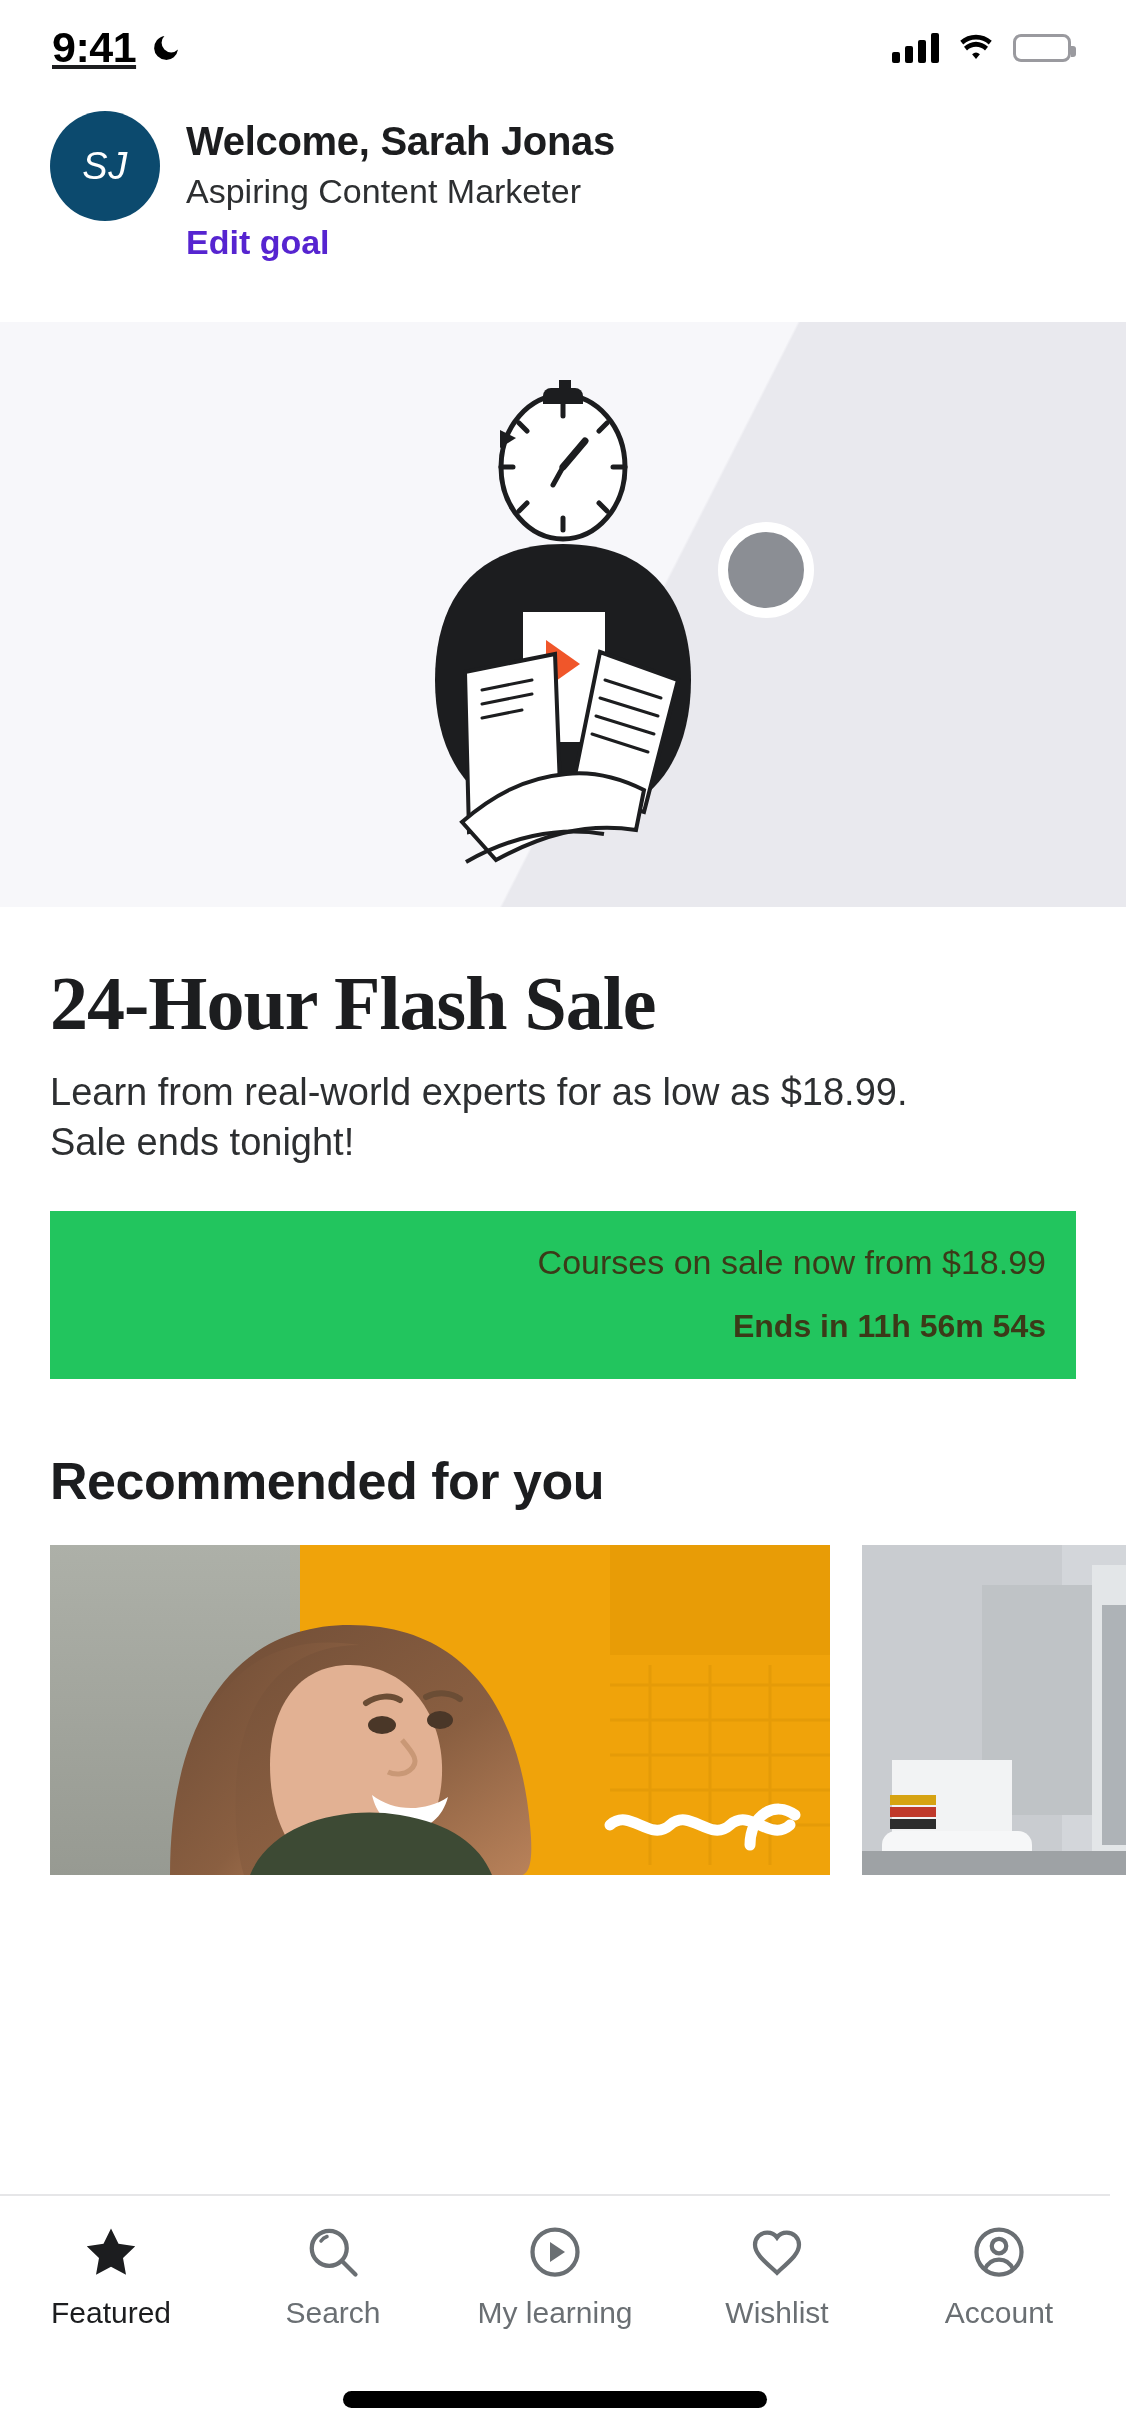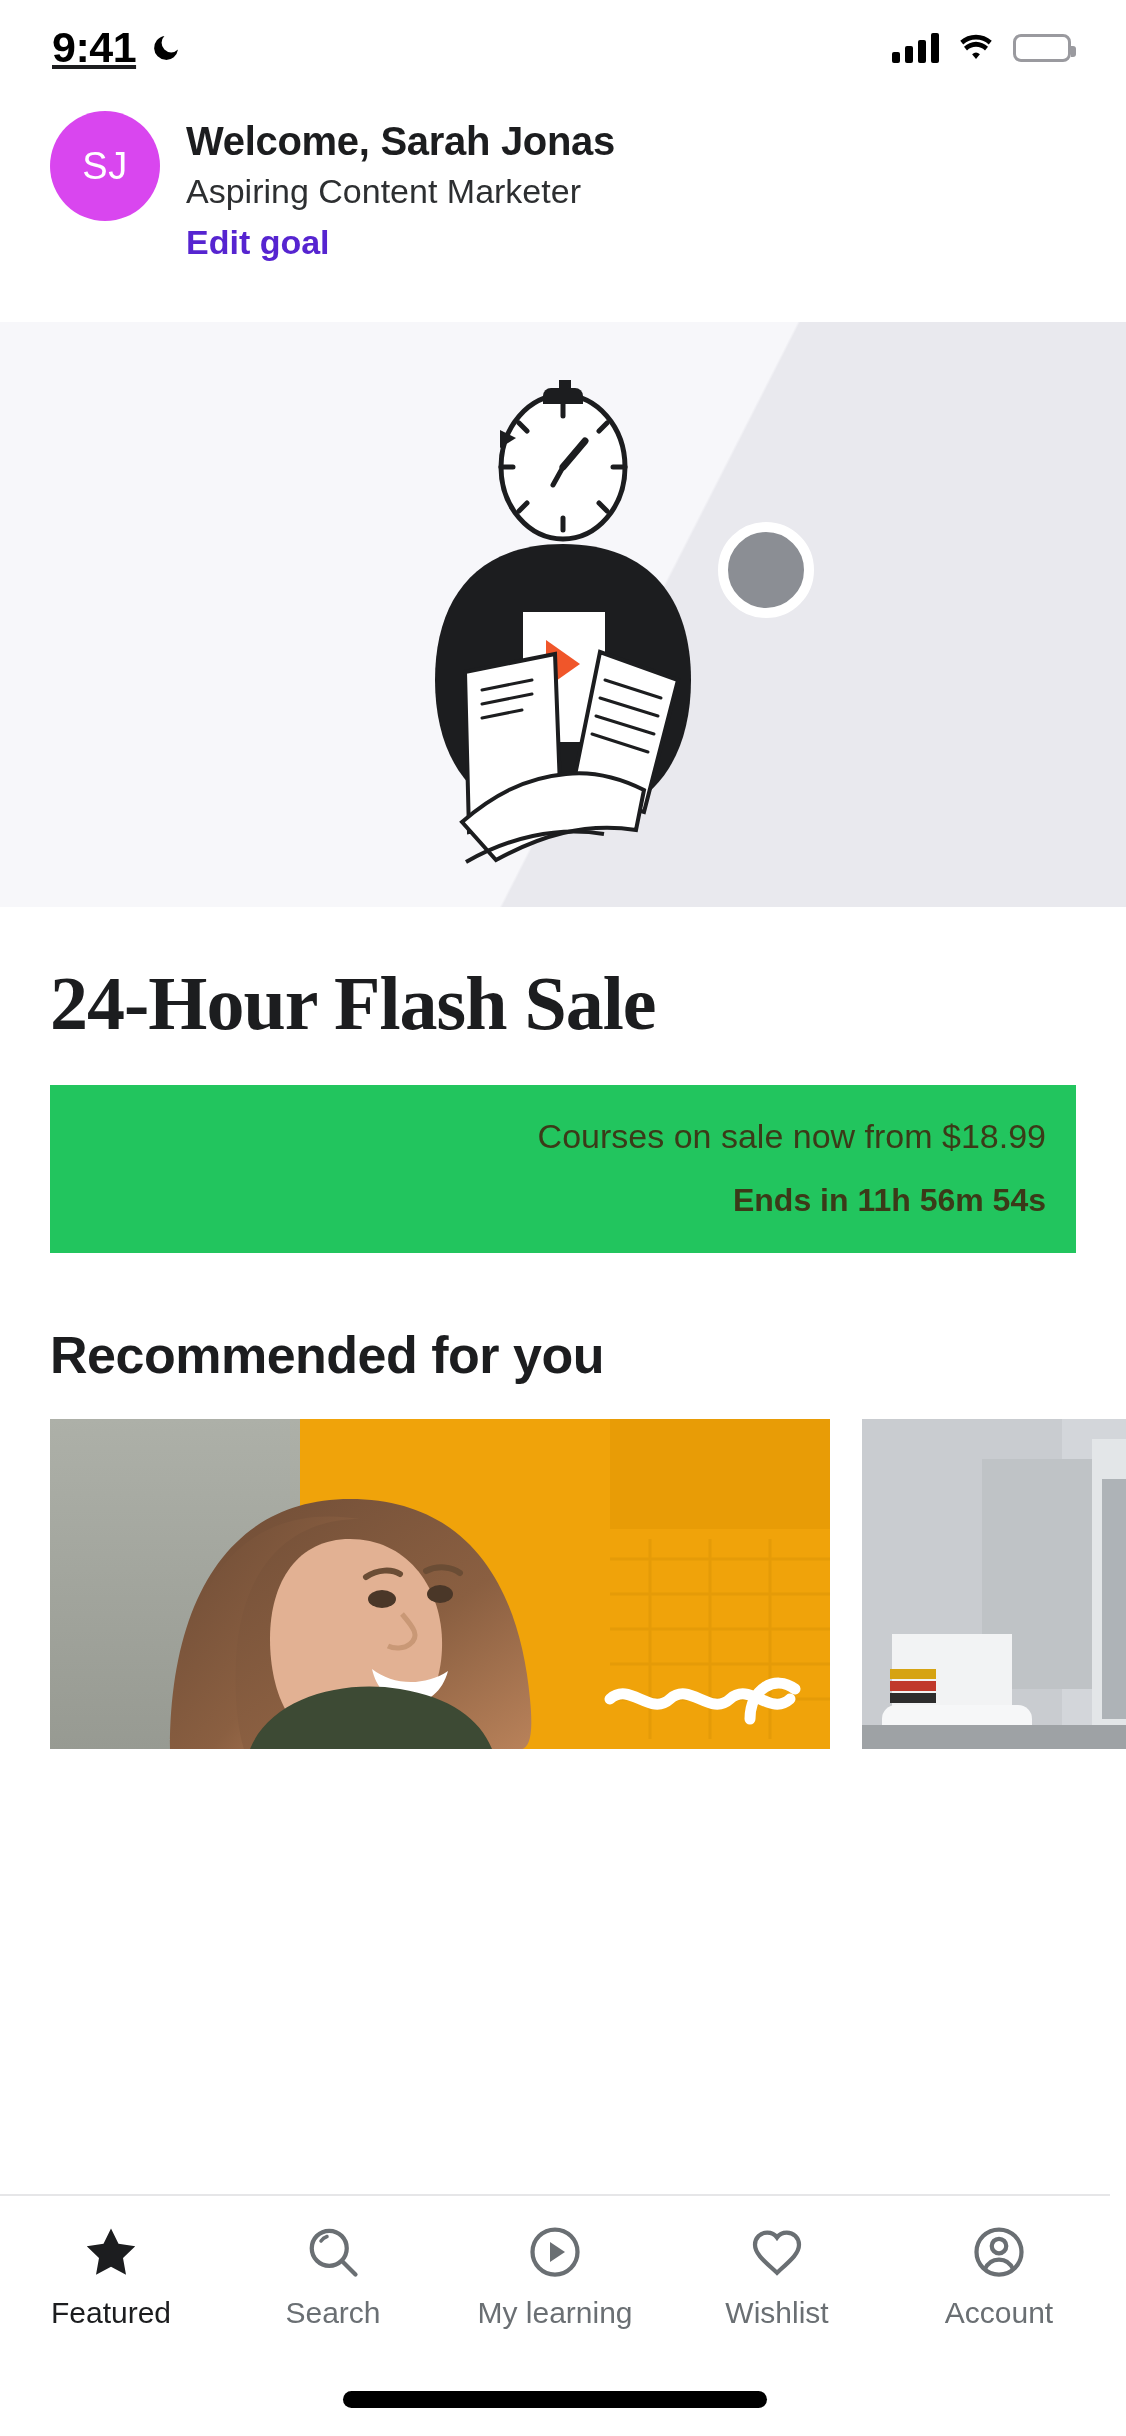--- a/index.html
+++ b/index.html
@@ -42,23 +42,23 @@
   }
   .battery-fill { height:100%; background:#000; border-radius:3px; }
 
   
   .profile {
     display:flex; align-items:flex-start; gap:26px;
     padding:16px 50px 0 50px;
   }
   .avatar {
     width:110px; height:110px; border-radius:50%;
-    background:#d946ef; color:#fff;
+    background:#0c4a6e; color:#fff;
     display:flex; align-items:center; justify-content:center;
-    font-size:38px; letter-spacing:0.5px; flex:none;
+    font-size:38px; letter-spacing:0.5px; flex:none;font-style:italic;
   }
   .profile-text { padding-top:8px; }
   .welcome-title { font-size:40px; font-weight:700; color:#1c1d1f; letter-spacing:-0.3px; }
   .welcome-sub { font-size:34px; color:#2d2f31; margin-top:8px; font-weight:400; }
   .edit-goal {
     display:inline-block; margin-top:12px;
     font-size:34px; font-weight:700; color:#5624d0; cursor:pointer;
   }
 
   
@@ -199,20 +199,21 @@
       <path d="M605 358l56 18M600 376l58 18M596 394l58 18M592 412l56 18"></path>
     </g>
 
     <path d="M462 500c30-26 62-44 104-48 26-3 54 4 78 16l-8 40c-52-8-96 6-140 30z" fill="#fff" stroke="#1c1d1f" stroke-width="4"></path>
     <path d="M466 540c42-24 90-36 138-28" fill="none" stroke="#1c1d1f" stroke-width="4"></path>
   </svg>
 </div>
 
 <div class="sale">
   <h1 class="sale-title">24-Hour Flash Sale</h1>
+  <p class="sale-desc">Learn from real-world experts for as low as $18.99. Sale ends tonight!</p>
   <div class="sale-banner">
     <div class="banner-line1">Courses on sale now from $18.99</div>
     <div class="banner-line2">Ends in 11h 56m 54s</div>
   </div>
 </div>
 
 <h2 class="rec-heading">Recommended for you</h2>
 <div class="rec-row">
 
   <div class="rec-card">

